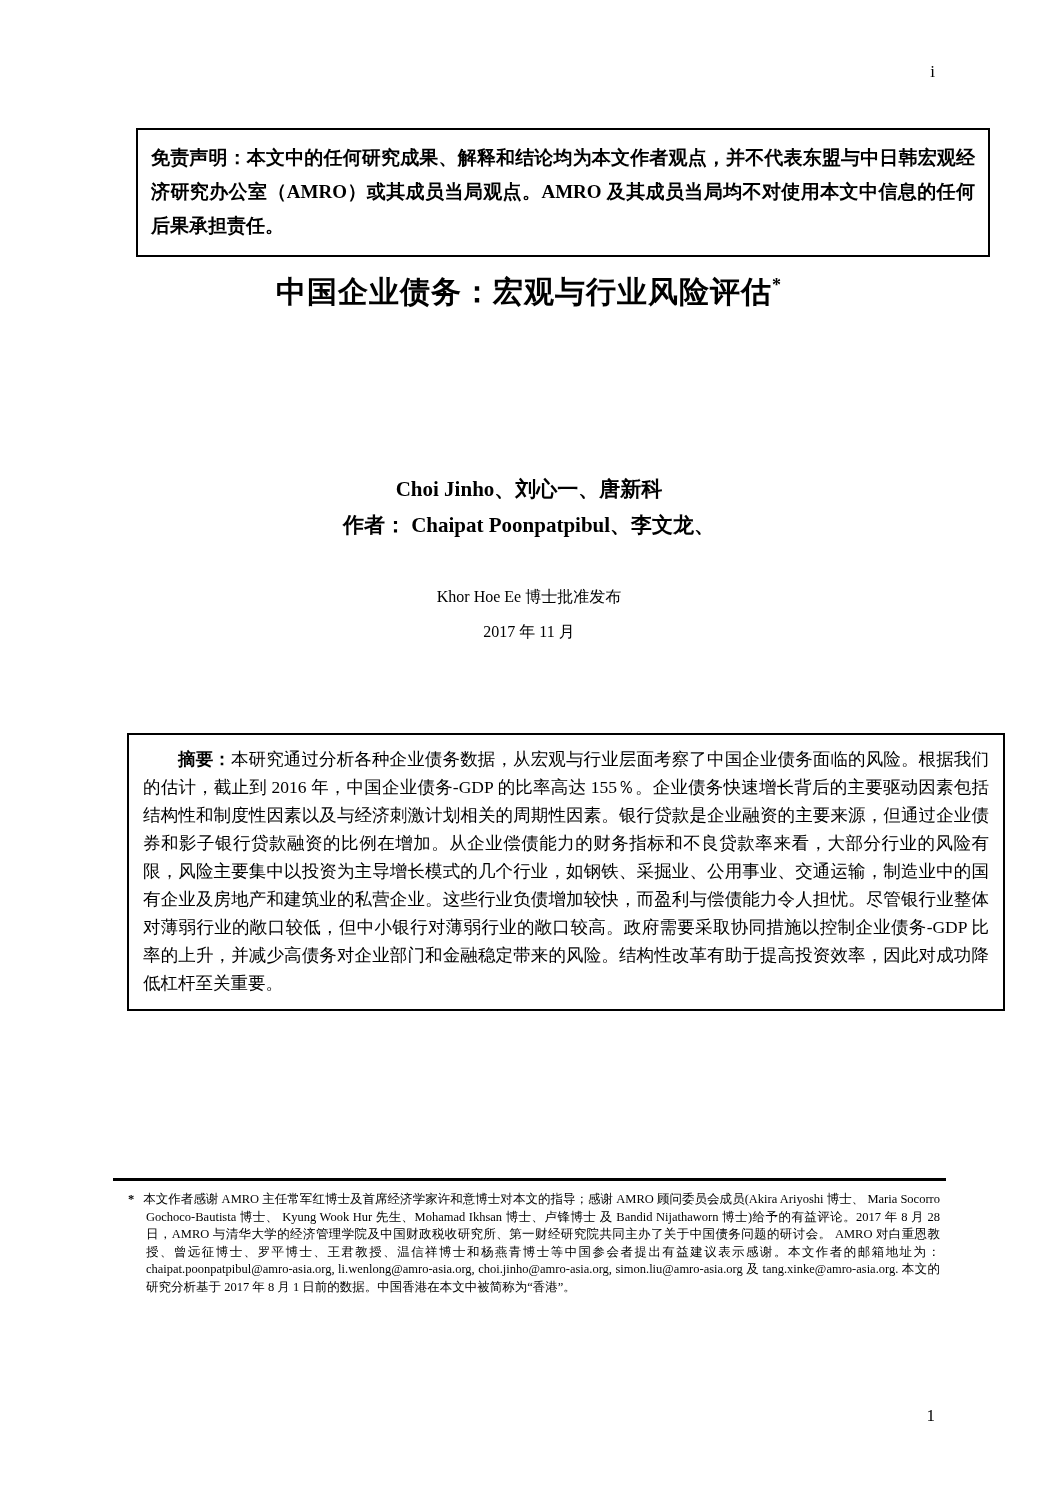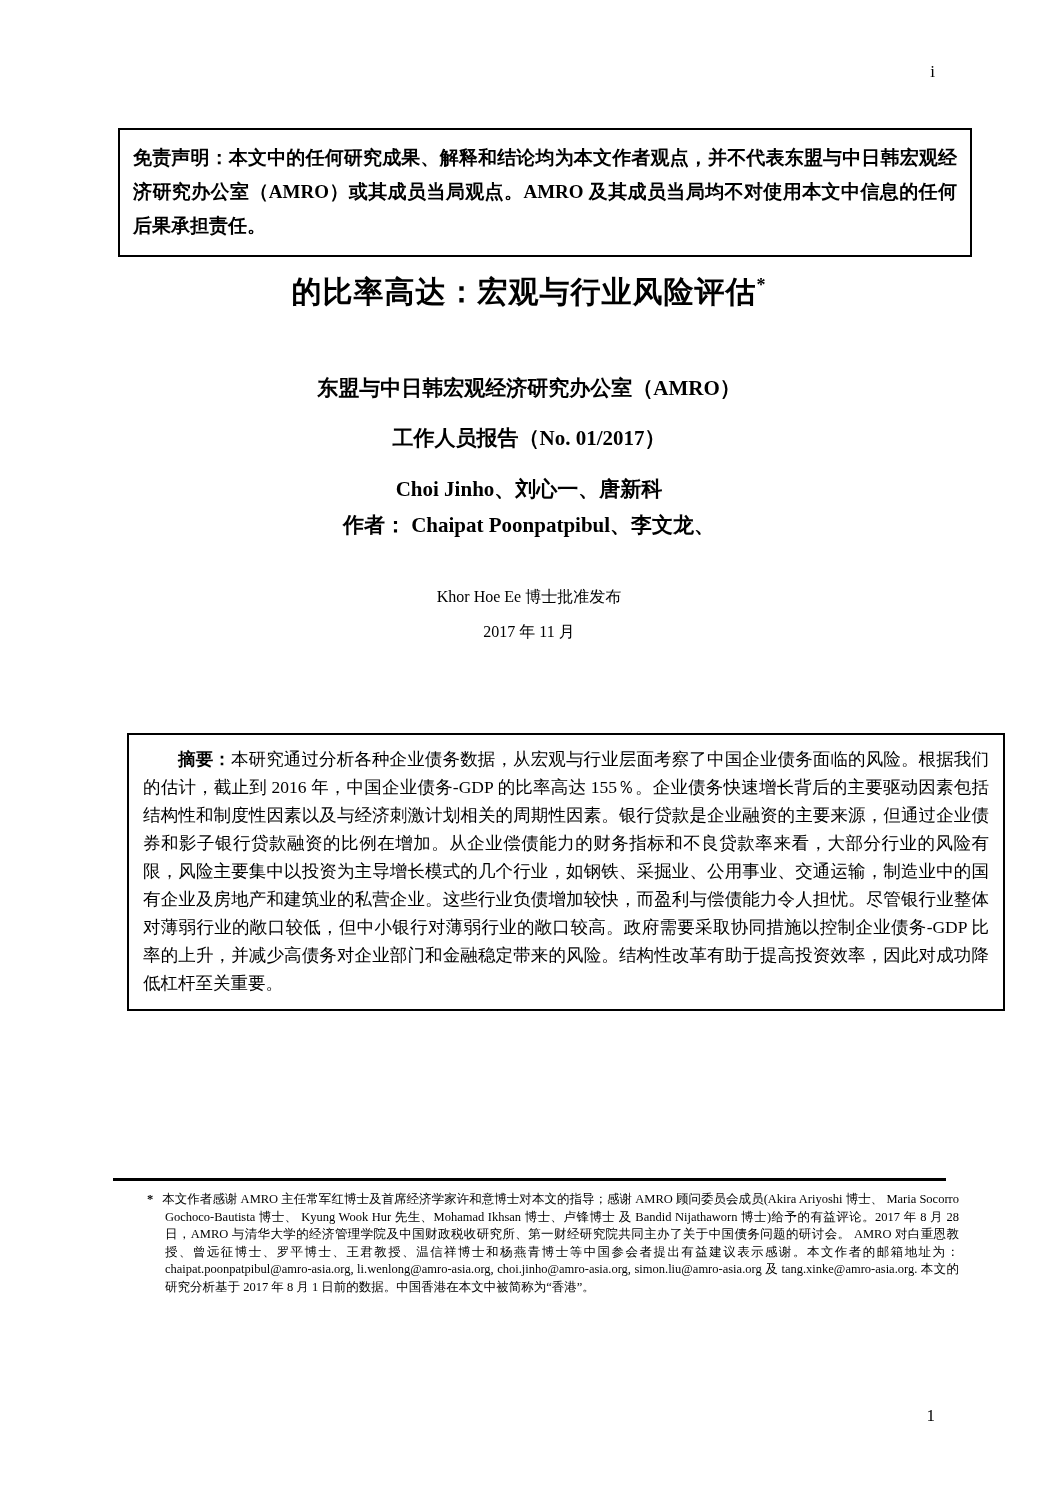--- a/index.html
+++ b/index.html
@@ -24,21 +24,21 @@
     right: 123px;
     font-size: 17px;
     color: #000;
   }
   .page-num.top { top: 62px; }
   .page-num.bottom { top: 1406px; }
 
   .disclaimer-box {
     position: absolute;
     top: 128px;
-    left: 118px;
+    left: 136px;
     width: 854px;
     box-sizing: border-box;
     border: 2px solid #000;
     padding: 11px 13px 12px 13px;
     font-size: 19px;
     line-height: 34px;
     font-weight: bold;
     text-align: justify;
   }
 
@@ -93,21 +93,21 @@
     position: absolute;
     top: 1178px;
     left: 113px;
     width: 833px;
     height: 3px;
     background: #000;
   }
   .footnote {
     position: absolute;
     top: 1191px;
-    left: 147px;
+    left: 128px;
     width: 812px;
     font-size: 12.5px;
     line-height: 17.5px;
     text-align: justify;
   }
   .footnote p {
     margin: 0;
     padding-left: 18px;
     text-indent: -18px;
   }
@@ -120,25 +120,23 @@
 <body>
 
 <div class="page">
 
   <div class="page-num top">i</div>
 
   <div class="disclaimer-box">
     <span>免责声明：</span><span>本文中的任何研究成果、解释和结论均为本文作者观点，并不代表东盟与中日韩宏观经济研究办公室（AMRO）或其成员当局观点。AMRO 及其成员当局均不对使用本文中信息的任何后果承担责任。</span>
   </div>
 
-  <h1 class="title"><span>的比率高达：宏观与行业风险评估</span><sup>*</sup></h1>
+  <h1 class="title"><span>中国企业债务：宏观与行业风险评估</span><sup>*</sup></h1>
 
-  <div class="center-line institution">东盟与中日韩宏观经济研究办公室（AMRO）</div>
 
-  <div class="center-line report-series">工作人员报告（No. 01/2017）</div>
 
   <div class="center-line authors">
     <div>Choi Jinho、刘心一、唐新科</div>
     <div>作者： Chaipat Poonpatpibul、李文龙、</div>
   </div>
 
   <div class="center-line approval">Khor Hoe Ee 博士批准发布</div>
 
   <div class="center-line pub-date">2017 年 11 月</div>
 

